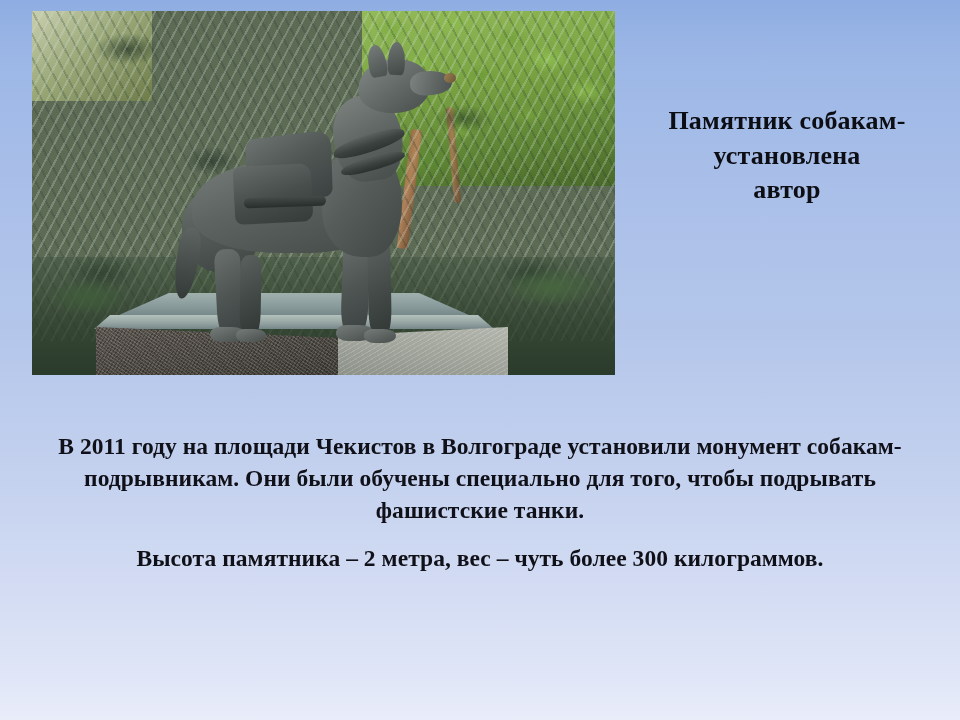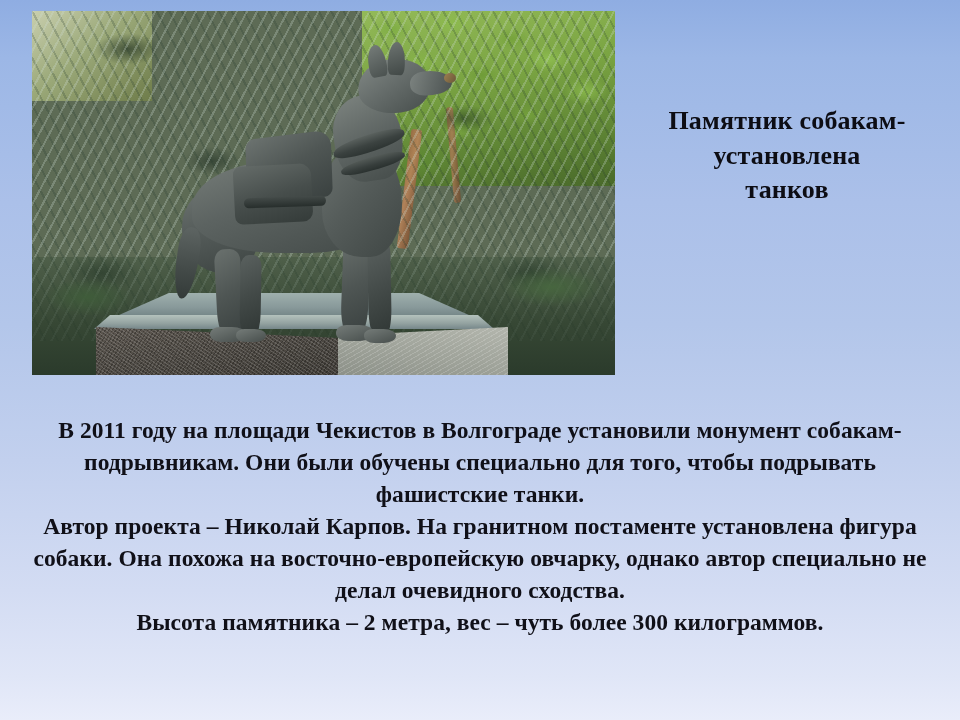--- a/index.html
+++ b/index.html
@@ -278,21 +278,21 @@
     left: 24px;
     top: 414px;
     width: 912px;
     text-align: center;
     font-size: 23.5px;
     font-weight: bold;
     line-height: 1.365;
     color: #101018;
     letter-spacing: .05px;
   }
-  #body-text p { margin: 0; }
+  #body-text p { margin: 16px; }
 </style>
 </head>
 <body>
 
 <div id="slide">
 
   <div id="photo-frame" aria-label="Памятник собакам-истребителям танков, площадь Чекистов, Волгоград">
 
     <div class="ph-layer sky-patch"></div>
     <div class="ph-layer spruce-base"></div>
@@ -331,22 +331,21 @@
       <div class="dg d-ear-a"></div>
       <div class="dg d-ear-b"></div>
       <div class="dg d-muzzle"></div>
       <div class="dg d-nose"></div>
     </div>
   </div>
 
   <div id="title">
     <div>Памятник собакам-</div>
     <div>установлена</div>
-    <div>танков</div>
+    <div>автор</div>
   </div>
 
   <div id="body-text">
     <p>В 2011 году на площади Чекистов в Волгограде установили монумент собакам-подрывникам. Они были обучены специально для того, чтобы подрывать фашистские танки.</p>
-    <p>Автор проекта – Николай Карпов. На гранитном постаменте установлена фигура собаки. Она похожа на восточно-европейскую овчарку, однако автор специально не делал очевидного сходства.</p>
     <p>Высота памятника – 2 метра, вес – чуть более 300 килограммов.</p>
   </div>
 
 </div>
 
 </body></html>

